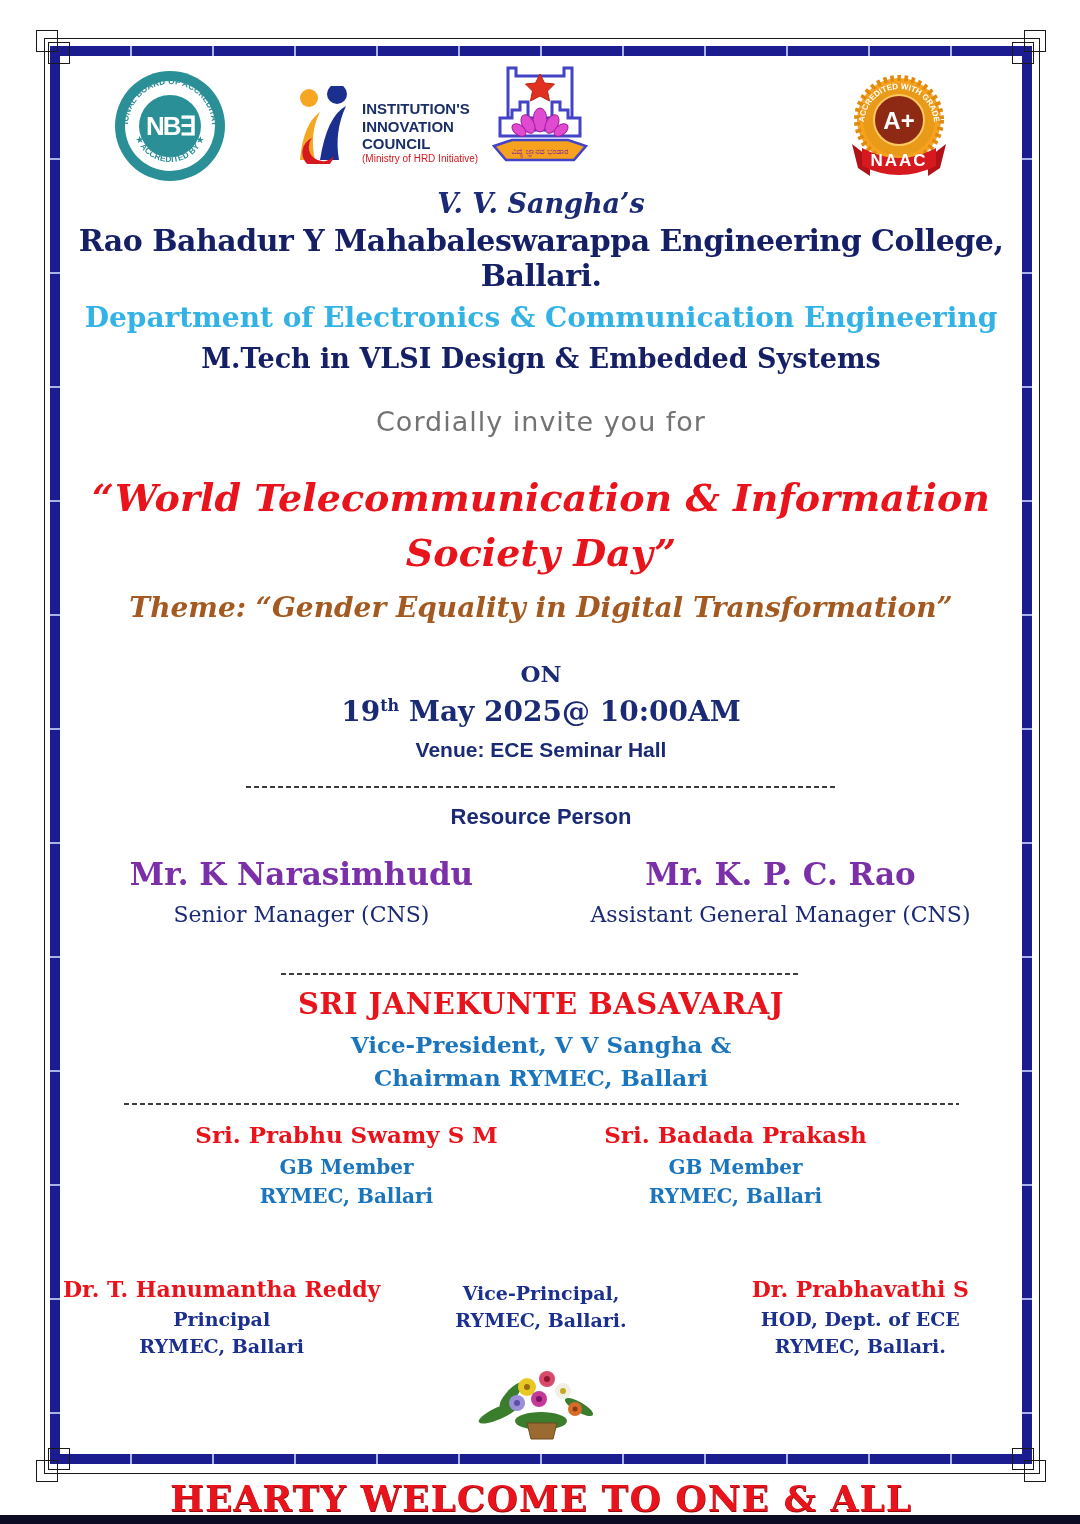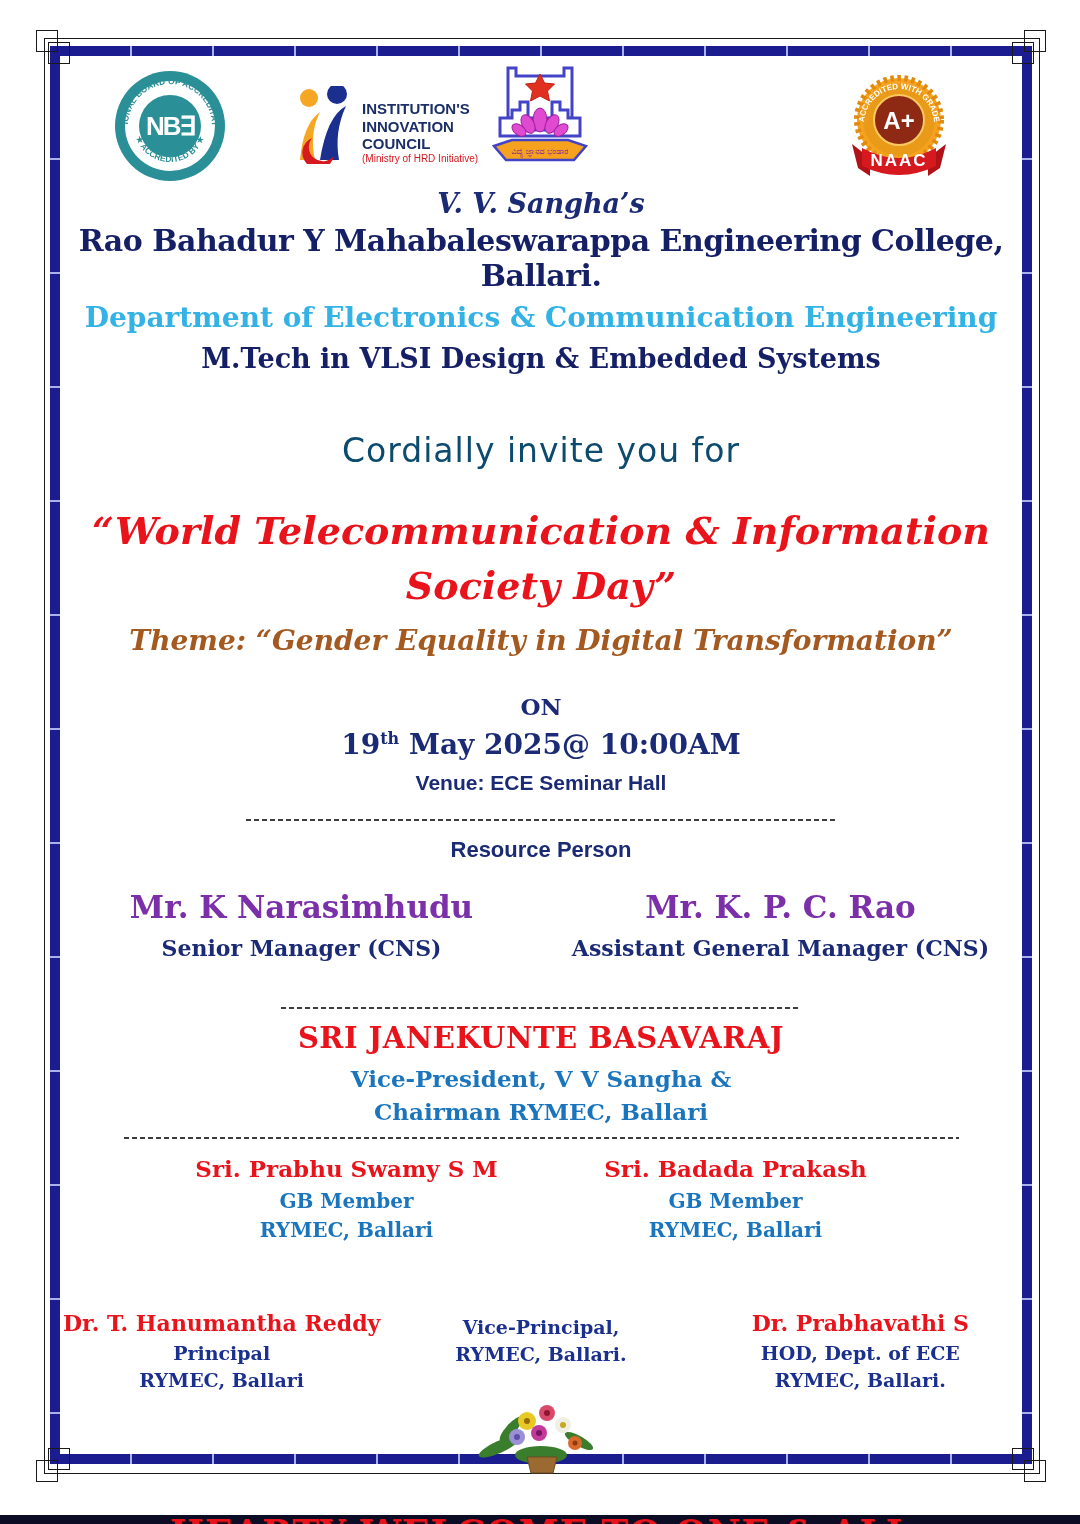--- a/index.html
+++ b/index.html
@@ -24,22 +24,22 @@
   
   .content{position:absolute;left:62px;top:58px;width:958px;text-align:center;}
   .logo-row{position:relative;height:128px;}
   .logo-abs{position:absolute;top:0;}
 
   .society{margin-top:2px;font-style:italic;font-weight:bold;font-size:27px;color:#1b2a75;}
   .college{margin-top:4px;font-weight:bold;font-size:30px;color:#141f66;letter-spacing:-0.5px;}
   .dept{margin-top:8px;font-weight:bold;font-size:28px;color:#33b3e5;}
   .program{margin-top:9px;font-weight:bold;font-size:27px;color:#141f66;}
 
-  .invite-line{margin-top:57px;font-family:"DejaVu Sans","Liberation Sans",sans-serif;
-               font-size:33px;color:#0c4a6e;font-weight:500;letter-spacing:1px;}
+  .invite-line{margin-top:32px;font-family:"DejaVu Sans","Liberation Sans",sans-serif;
+               font-size:27px;color:#737373;font-weight:500;letter-spacing:1px;}
   .title1{margin-top:38px;font-weight:bold;font-style:italic;font-size:38px;color:#e8131b;}
   .title2{margin-top:10px;font-weight:bold;font-style:italic;font-size:38px;color:#e8131b;}
   .theme{margin-top:16px;font-weight:bold;font-style:italic;font-size:28px;color:#a3591f;}
 
   .on-label{margin-top:36px;font-weight:bold;font-size:23px;color:#1b2a75;}
   .date-line{margin-top:8px;font-weight:bold;font-size:28px;color:#1b2a75;}
   .date-line sup{font-size:16px;}
   .venue{margin-top:10px;font-family:"Liberation Sans","DejaVu Sans",sans-serif;
          font-weight:bold;font-size:21px;color:#1b2a75;}
 
@@ -47,21 +47,21 @@
         background:repeating-linear-gradient(90deg,#3c3c3c 0 5px,transparent 5px 8px);}
   .dash1{width:590px;margin-top:24px;}
   .dash2{width:520px;margin-top:46px;}
   .dash3{width:835px;margin-top:12px;}
 
   .resource-heading{margin-top:16px;font-family:"Liberation Sans","DejaVu Sans",sans-serif;
                     font-weight:bold;font-size:22px;color:#1b2a75;}
   .persons-row{display:flex;margin-top:26px;}
   .person-col{flex:1;}
   .person-name{font-weight:bold;font-size:31px;color:#7b2fa8;}
-  .person-title{margin-top:10px;font-weight:bold;font-size:22px;color:#1b2a75;}
+  .person-title{margin-top:10px;font-weight:normal;font-size:22px;color:#1b2a75;}
 
   .presided-heading{margin-top:14px;font-family:"DejaVu Sans","Liberation Sans",sans-serif;
                     font-size:27px;color:#1b2f8f;letter-spacing:0.5px;}
   .presided-name{margin-top:12px;font-weight:bold;font-size:29px;color:#e8131b;letter-spacing:0.5px;}
   .presided-t1{margin-top:10px;font-weight:bold;font-size:23px;color:#1b75bc;}
   .presided-t2{margin-top:6px;font-weight:bold;font-size:23px;color:#1b75bc;}
 
   .gb-row{display:flex;margin-top:16px;padding:0 90px;}
   .gb-col{flex:1;}
   .gb-name{font-weight:bold;font-size:23px;color:#e8131b;}

